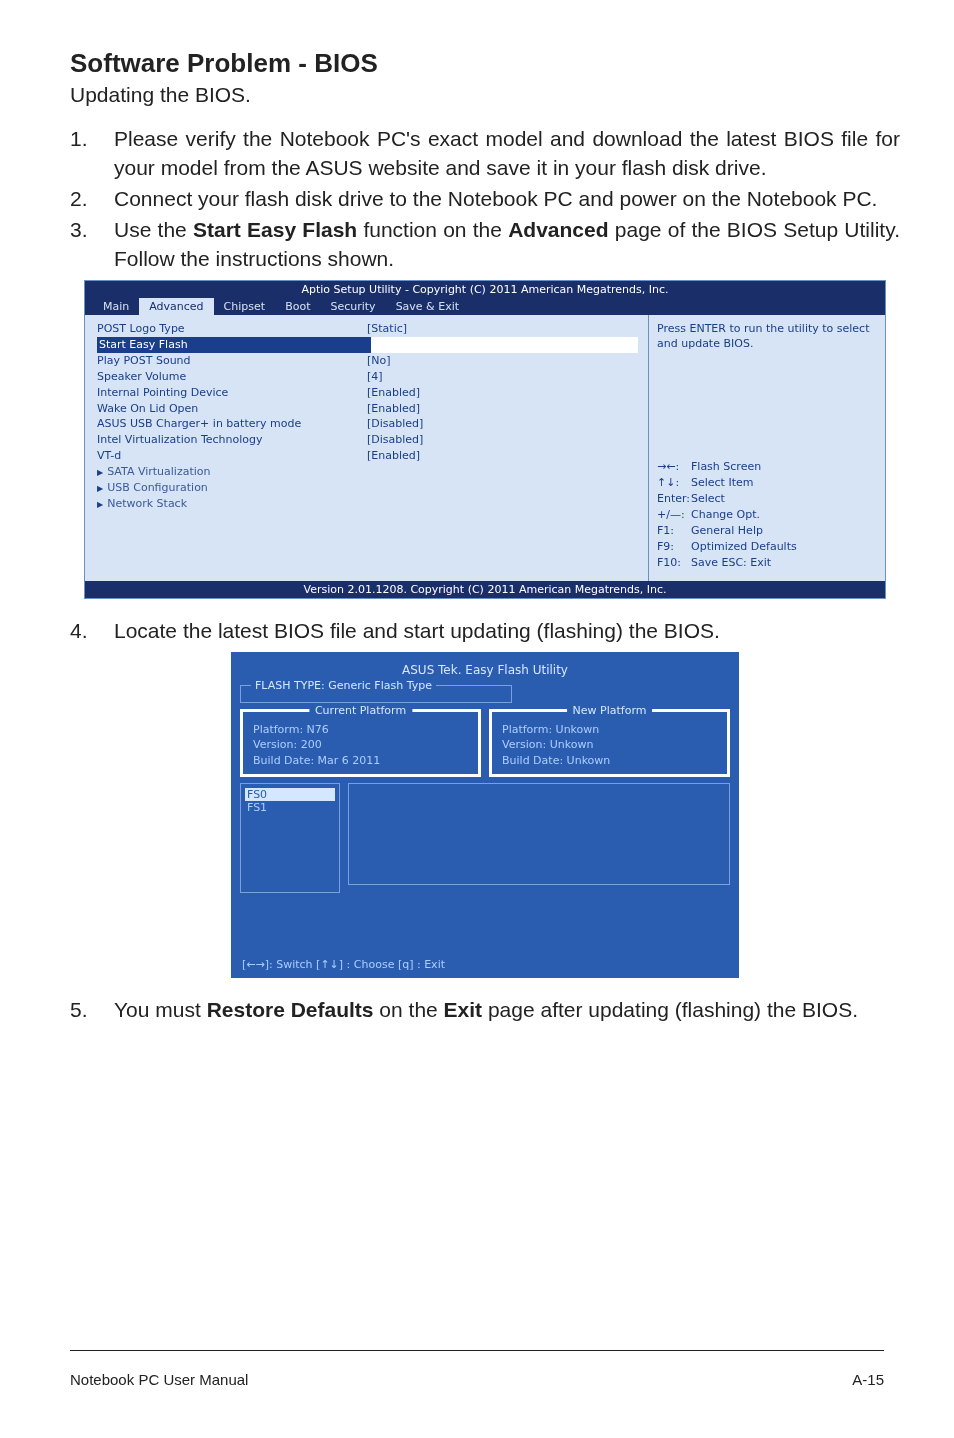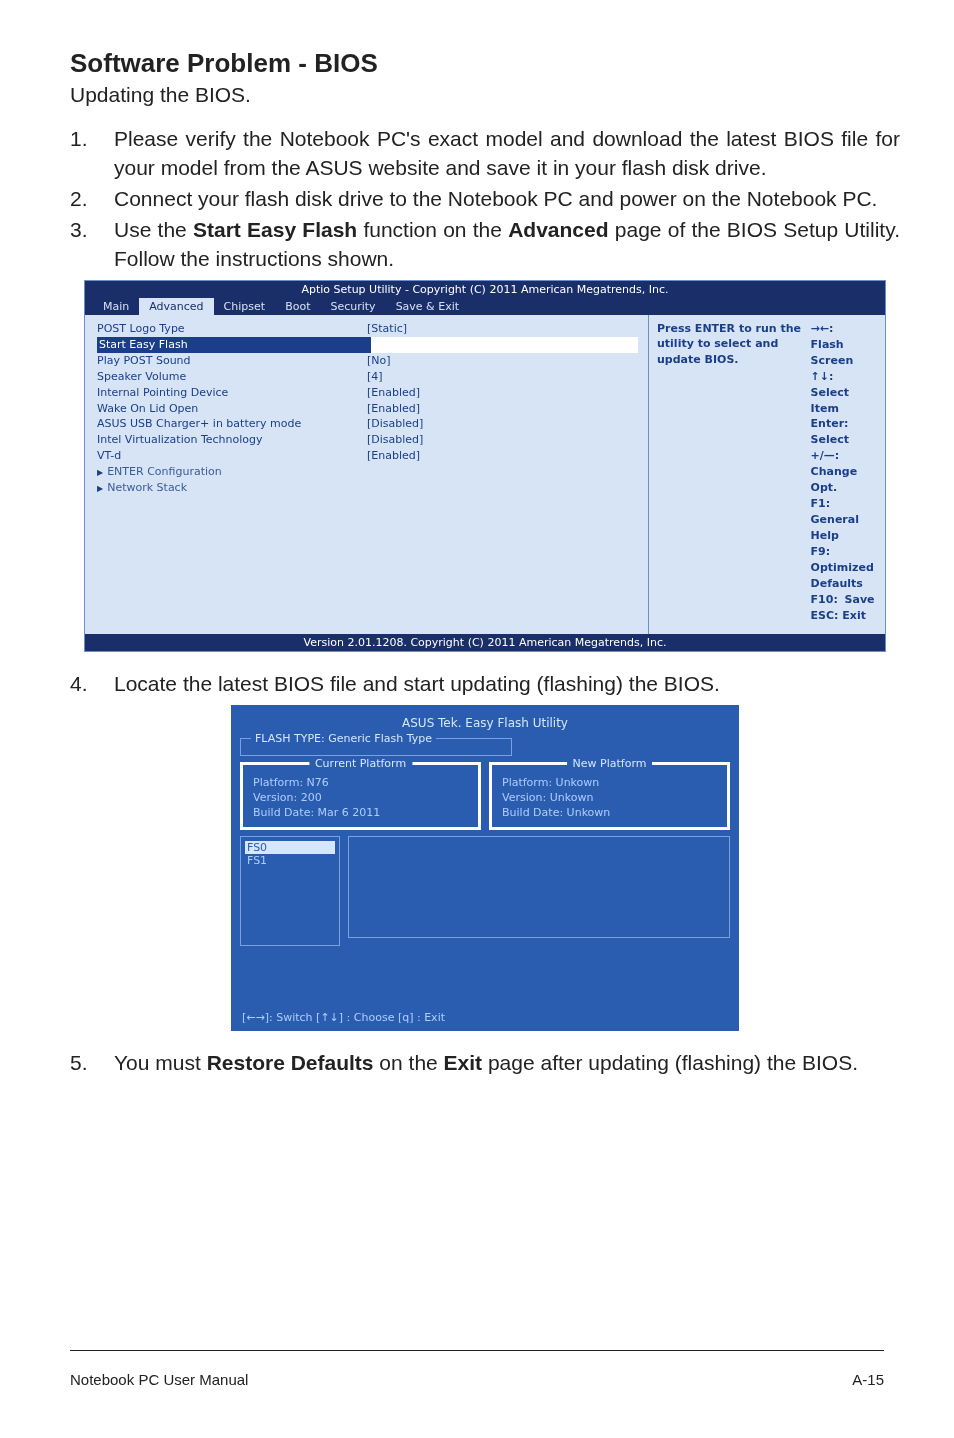--- a/index.html
+++ b/index.html
@@ -82,22 +82,22 @@
   .bios1 .left {
     flex: 1;
     padding: 6px 10px 30px 12px;
     min-height: 230px;
   }
   .bios1 .right {
     width: 220px;
     border-left: 1px solid #6a90c8;
     padding: 6px 8px 10px 8px;
     display: flex;
+    flex-direction: column;
     justify-content: space-between;
-    font-weight: bold;
   }
   .bios1 .row {
     display: flex;
     line-height: 1.45;
   }
   .bios1 .row .label {
     width: 270px;
     color: #1a3e8a;
   }
   .bios1 .row .value {
@@ -303,21 +303,24 @@
           </div>
         <div class="row">
             <span class="label">Intel Virtualization Technology</span>
             <span class="value">[Disabled]</span>
           </div>
         <div class="row">
             <span class="label">  VT-d</span>
             <span class="value">[Enabled]</span>
           </div>
         <div class="row sub">
-            <span class="label tri">ENTER Configuration</span>
+            <span class="label tri">SATA Virtualization</span>
+          </div>
+        <div class="row sub">
+            <span class="label tri">USB Configuration</span>
           </div>
         <div class="row sub">
             <span class="label tri">Network Stack</span>
           </div>
       </div>
       <div class="right">
         <div class="help-top">Press ENTER to run the utility to select and update BIOS.</div>
         <div class="help-bottom">
           <div><span class="kb">→←:</span><span>Flash Screen</span></div>
           <div><span class="kb">↑↓:</span><span>Select Item</span></div>

